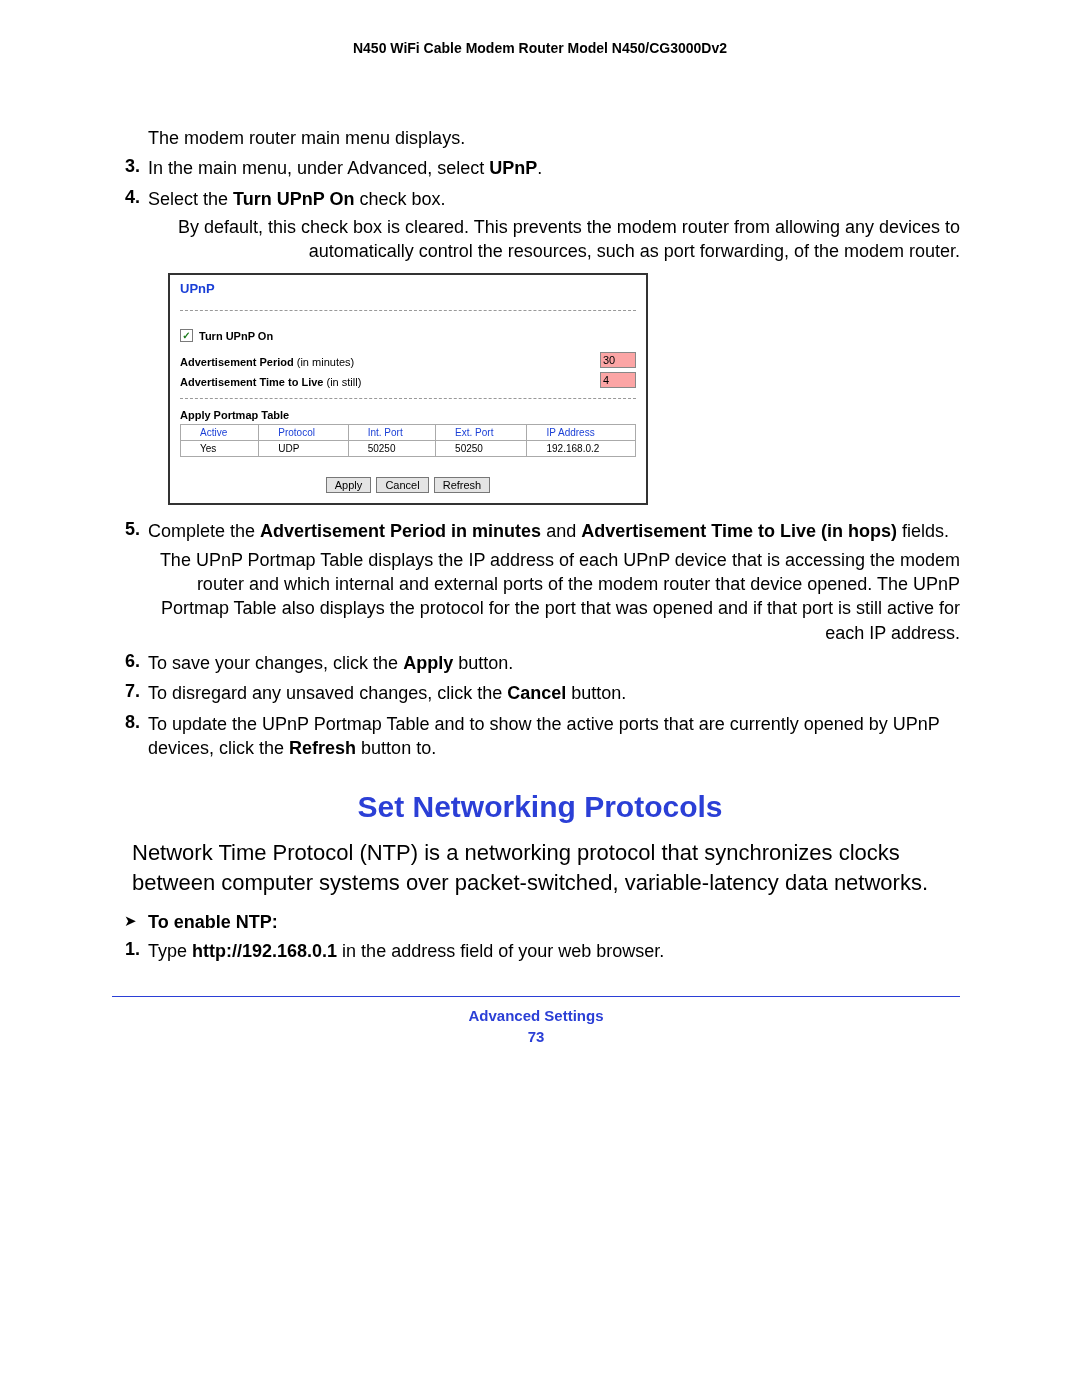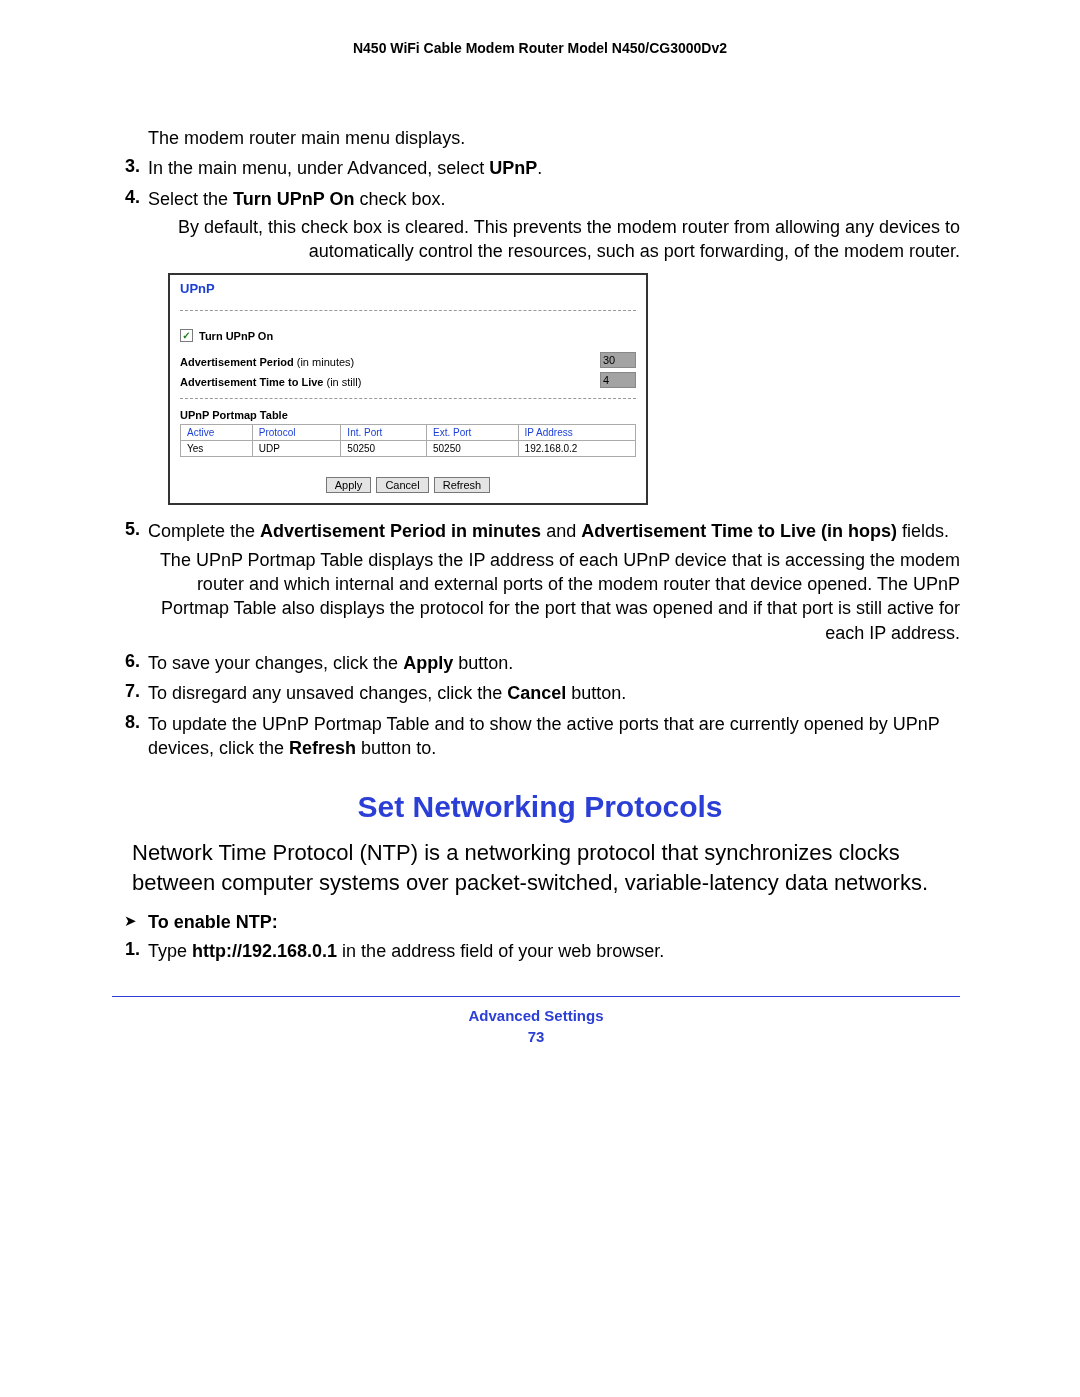--- a/index.html
+++ b/index.html
@@ -86,29 +86,29 @@
   }
   .upnp-checklabel { font-weight: bold; font-size: 11px; }
   .upnp-field-row {
     display: flex; justify-content: space-between; align-items: flex-end;
     margin: 4px 0;
   }
   .upnp-field-label { font-size: 11px; }
   .upnp-field-label .b { font-weight: bold; }
   .upnp-input {
     width: 36px; height: 16px; border: 1px solid #888; font-size: 11px;
-    padding: 0 2px; background: #a3a3a3;
+    padding: 0 2px; background: #fca5a5;
   }
   .upnp-sep { border-bottom: 1px dashed #999; margin: 10px 0; }
   .upnp-tabletitle { font-weight: bold; font-size: 11px; margin: 6px 0 3px 0; }
   .portmap {
     width: 100%; border-collapse: collapse; font-size: 10px;
   }
   .portmap th, .portmap td {
-    border: 1px solid #aaa; text-align: left; padding: 2px 6px;
+    border: 1px solid #aaa; text-align: left; padding: 2px 19px;
   }
   .portmap th { color: #1a3fd6; font-weight: normal; }
   .upnp-buttons {
     text-align: center; margin-top: 20px;
   }
   .upnp-btn {
     font-size: 11px; padding: 1px 8px;
     border: 1px solid #777; background: #e4e4e4;
     margin: 0 1px;
   }
@@ -183,21 +183,21 @@
     </div>
     <div class="upnp-field-row">
       <div class="upnp-field-label"><span class="b">Advertisement Period</span><span> (in minutes)</span></div>
       <input class="upnp-input" value="30" style="">
     </div>
     <div class="upnp-field-row">
       <div class="upnp-field-label"><span class="b">Advertisement Time to Live</span><span> (in still)</span></div>
       <input class="upnp-input" value="4" style="">
     </div>
     <div class="upnp-sep"></div>
-    <div class="upnp-tabletitle">UPnP Portmap Table</div>
+    <div class="upnp-tabletitle">Apply Portmap Table</div>
     <table class="portmap">
       <tbody>
           <tr>
         <th>Active</th>
         <th>Protocol</th>
         <th>Int. Port</th>
         <th>Ext. Port</th>
         <th>IP Address</th>
       </tr>
       <tr>

